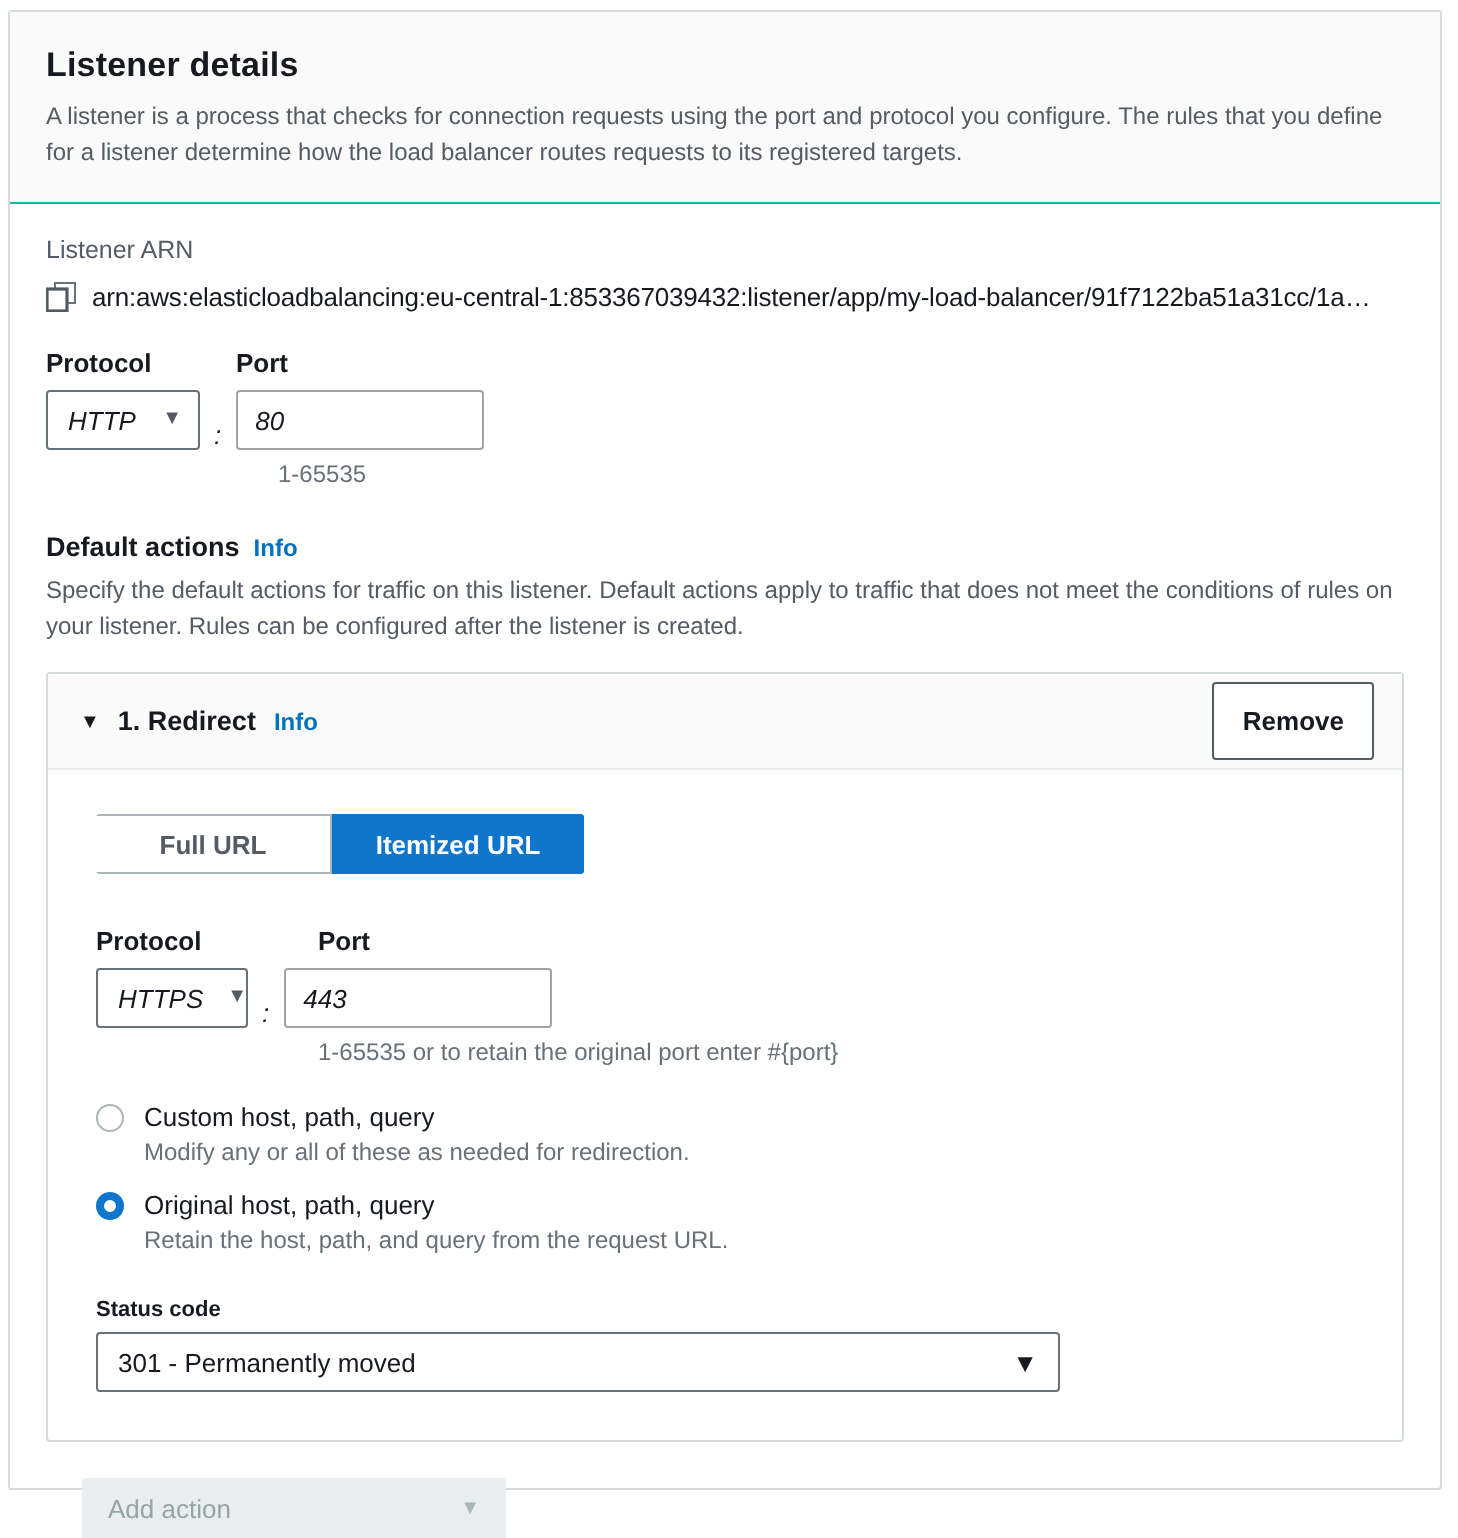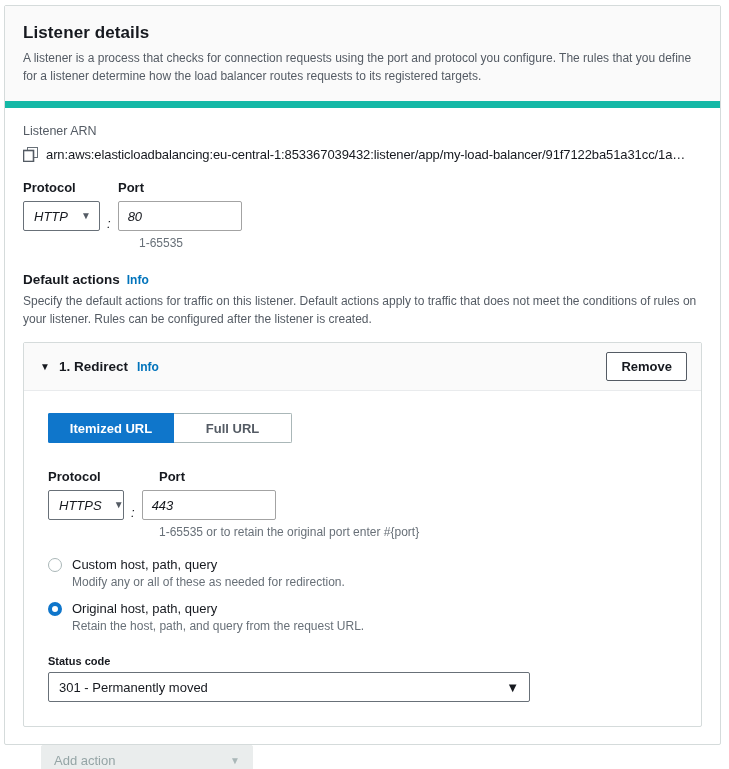--- a/index.html
+++ b/index.html
@@ -33,21 +33,21 @@
     height: 740px;
     background: #ffffff;
     border: 1px solid #d5dbdb;
     border-radius: 2px;
     box-sizing: border-box;
   }
 
   .card-header {
     background: #fafafa;
     padding: 16px 18px 16px 18px;
-    border-bottom: 7px solid #14b8a6;
+    border-bottom: 1px solid #14b8a6;
   }
   .card-title {
     font-size: 17px;
     font-weight: bold;
     color: #16191f;
     letter-spacing: 0.1px;
     margin: 0 0 6px 0;
     line-height: 1.25;
   }
   .card-desc {
@@ -201,21 +201,21 @@
     position: relative;
     top: -1px;
     cursor: pointer;
   }
   .ap-title {
     font-size: 13.5px;
     font-weight: bold;
     color: #16191f;
   }
   .btn-normal {
-    height: 29px;
+    height: 39px;
     padding: 0 14px;
     border: 1px solid #545b64;
     border-radius: 2px;
     background: #ffffff;
     color: #16191f;
     font-size: 13px;
     font-weight: bold;
     font-family: "Liberation Sans", sans-serif;
     cursor: pointer;
   }
@@ -384,22 +384,22 @@
             <span class="ap-title">1. Redirect</span>
             <a class="info-link">Info</a>
           </div>
           <button class="btn-normal">Remove</button>
         </div>
 
         <div class="action-panel-body">
 
           
           <div class="segmented">
+            <div class="seg inactive">Full URL</div>
             <div class="seg active">Itemized URL</div>
-            <div class="seg inactive">Full URL</div>
           </div>
 
           
           <div class="pp-labels">
             <div class="lbl" style="width:111px">Protocol</div>
             <div class="lbl">Port</div>
           </div>
           <div class="pp-row">
             <div class="select-box" style="width:76px">
               <span>HTTPS</span>

